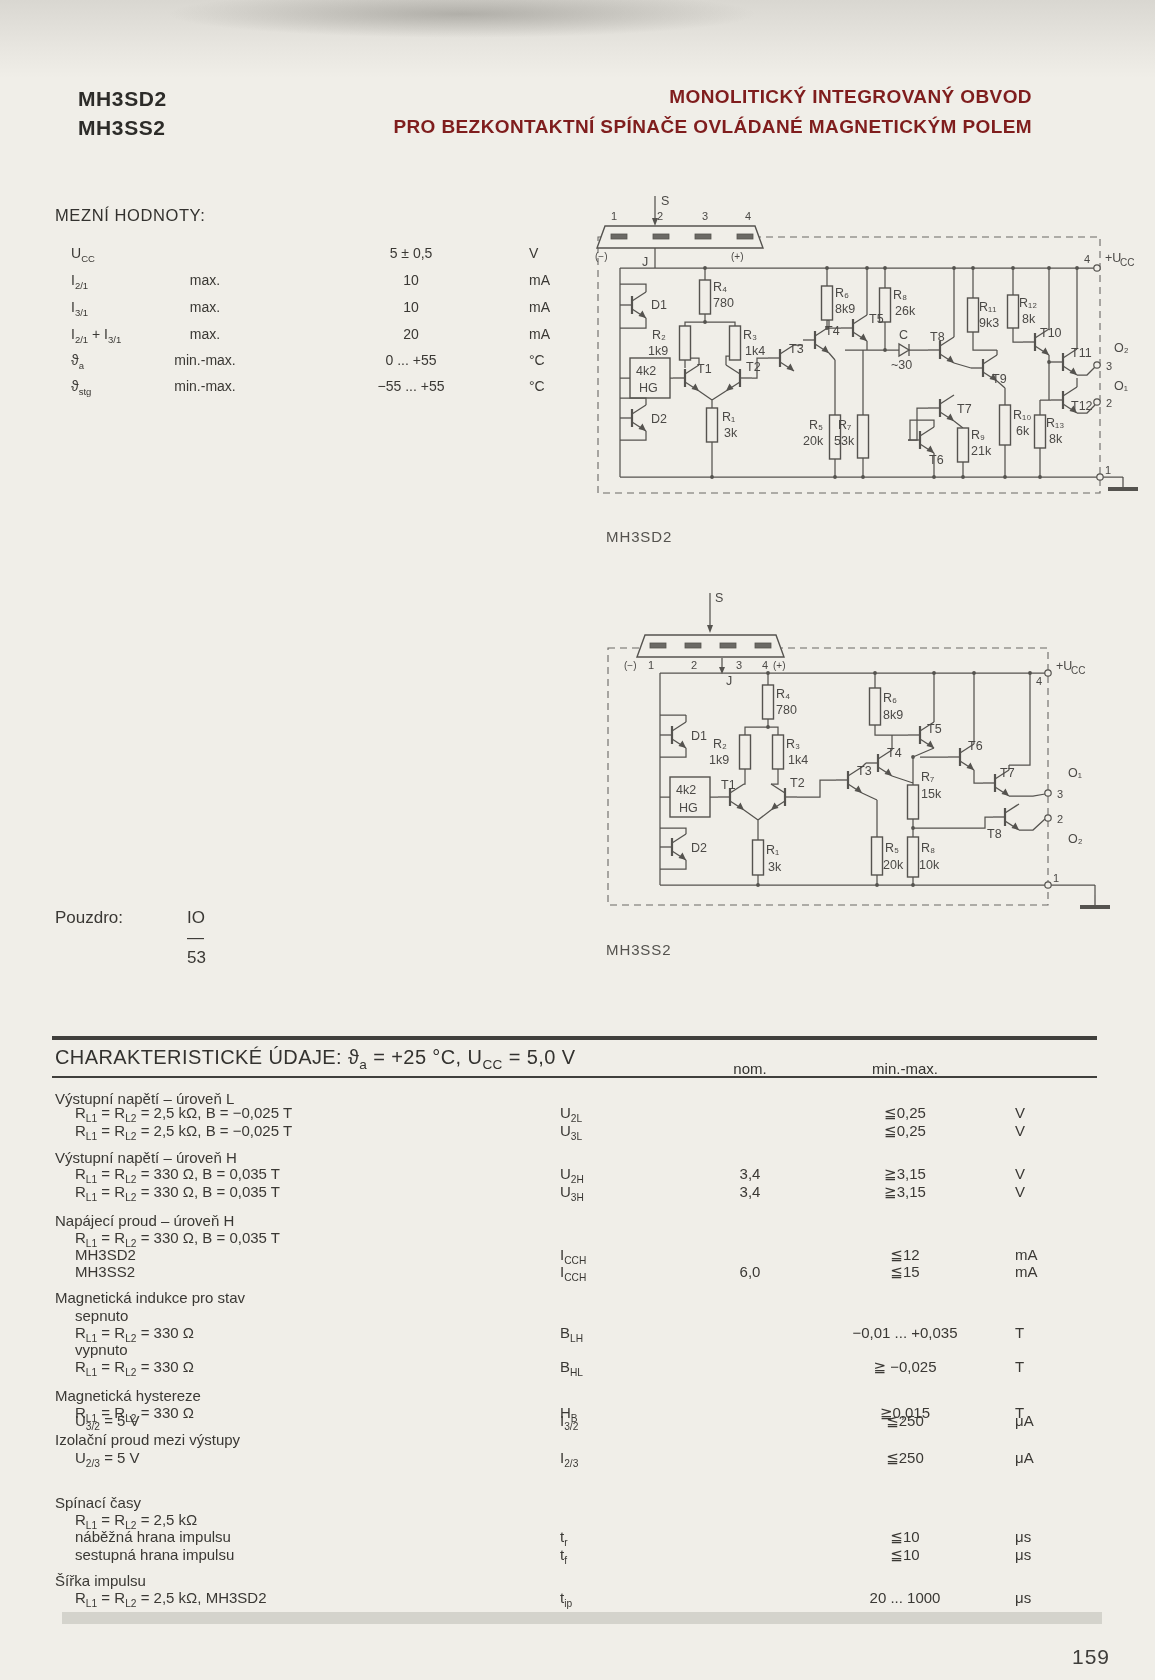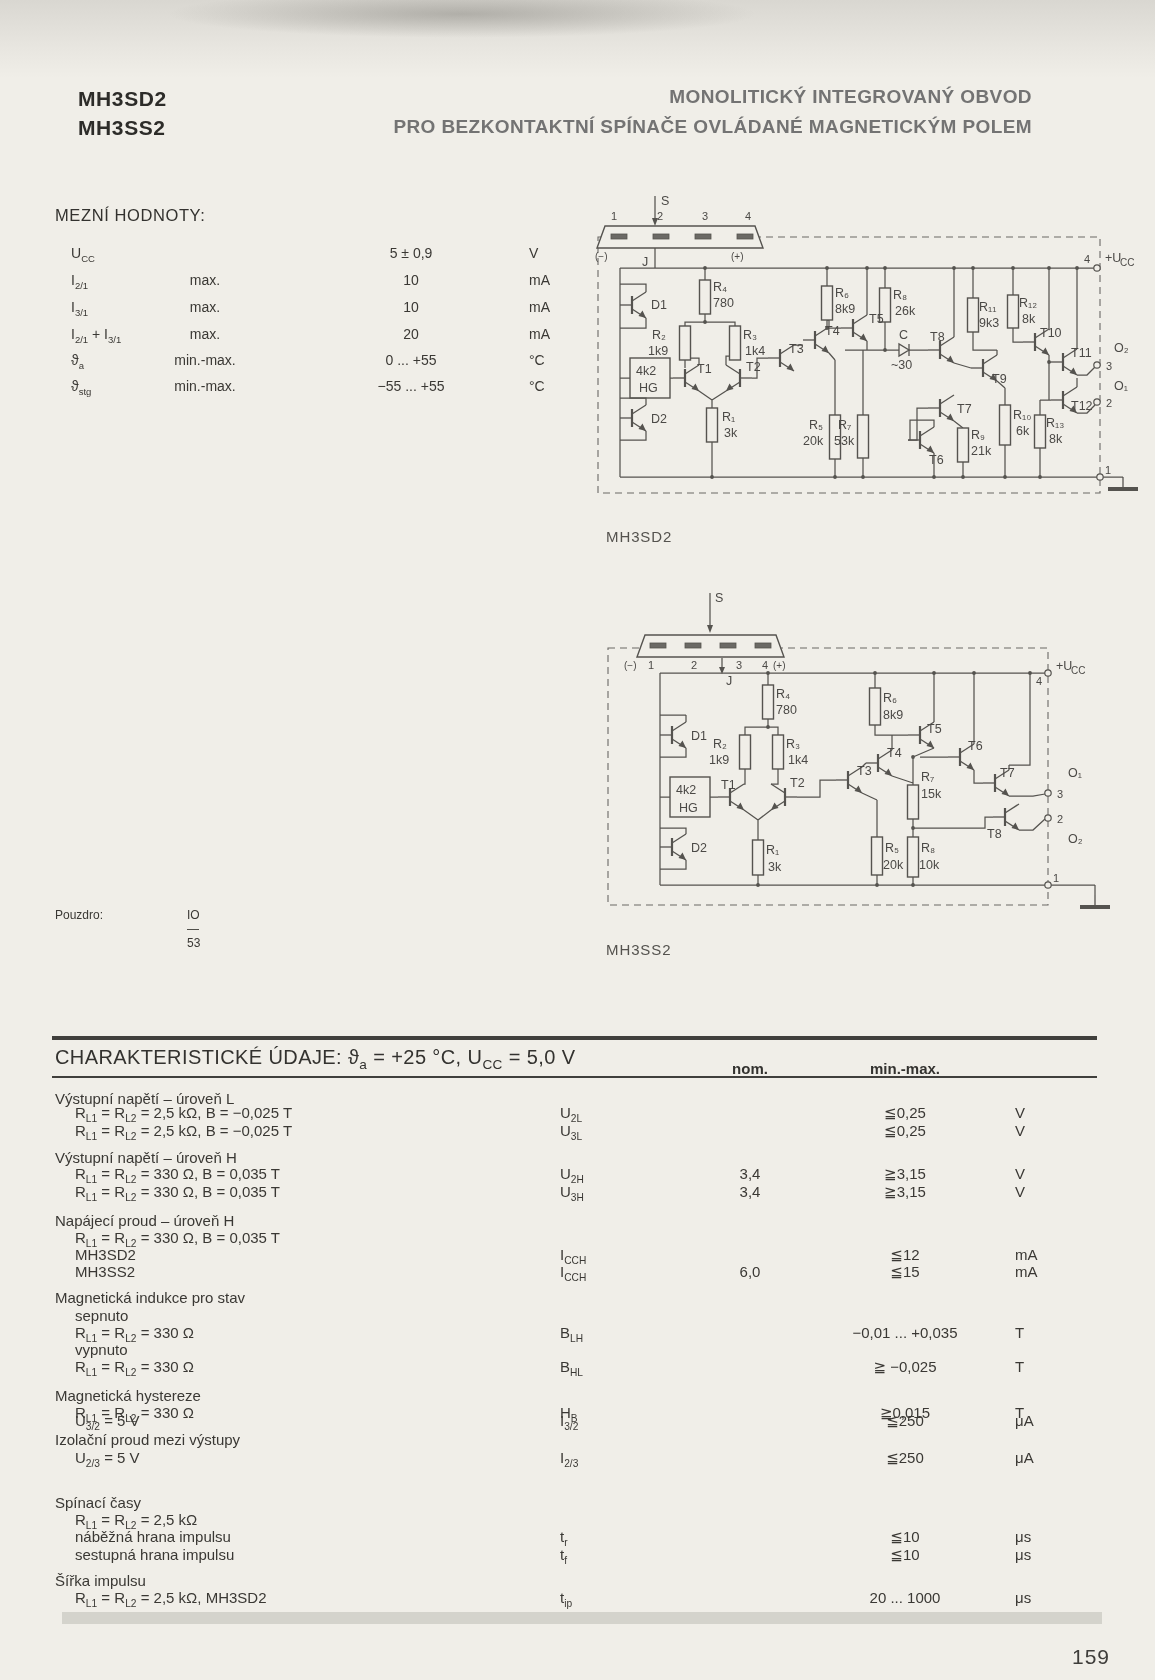--- a/index.html
+++ b/index.html
@@ -9,36 +9,36 @@
     background-color:#f0eee8;
     background-image:
       radial-gradient(ellipse 420px 34px at 40% 14px, rgba(110,108,102,.40), transparent 70%),
       linear-gradient(180deg,#d9d7d1 0,#e8e6e0 48px,#f0eee8 78px);
     background-repeat:no-repeat;
   }
   .abs{position:absolute;}
   sub{font-size:68%;line-height:0;}
   
   .models{left:78px;top:84px;font-weight:bold;font-size:21px;line-height:29px;letter-spacing:.6px;color:#2d2c29;}
-  .title{left:300px;top:82px;width:732px;text-align:right;font-weight:bold;font-size:19px;line-height:30px;letter-spacing:.4px;color:#737373;}
+  .title{left:300px;top:82px;width:732px;text-align:right;font-weight:bold;font-size:19px;line-height:30px;letter-spacing:.4px;color:#7f1d1d;}
   
   .lim-h{left:55px;top:206px;font-size:16.5px;letter-spacing:.6px;color:#33322f;}
   .lrow{left:71px;width:520px;height:22px;font-size:14px;}
   .lsym{position:absolute;left:0;}
   .lqual{position:absolute;left:60px;width:148px;text-align:center;}
   .lval{position:absolute;left:265px;width:150px;text-align:center;}
   .lunit{position:absolute;left:458px;}
   
   .cap{font-size:15px;letter-spacing:.9px;color:#54524e;}
-  .pouzdro{left:55px;top:908px;font-size:12px;color:#3a3834;}
+  .pouzdro{left:55px;top:908px;font-size:17px;color:#3a3834;}
   .pouzdro .val{position:absolute;left:132px;}
   
   .rule{left:52px;width:1045px;background:#403f3c;}
   .char-title{left:55px;top:1046px;font-size:20px;letter-spacing:.4px;color:#33322f;}
-  .colhead{font-weight:bold;font-size:15px;color:#33322f;}
+  .colhead{font-weight:normal;font-size:15px;color:#33322f;}
   .chead{left:55px;font-size:15px;color:#3a3834;}
   .crow{left:55px;width:1060px;height:20px;font-size:15px;}
   .ccond{position:absolute;left:20px;}
   .csym{position:absolute;left:505px;}
   .cnom{position:absolute;left:630px;width:130px;text-align:center;}
   .cmm{position:absolute;left:770px;width:160px;text-align:center;}
   .cunit{position:absolute;left:960px;}
   
   .bstrip{left:62px;top:1612px;width:1040px;height:12px;background:#c3c1bb;opacity:.62;}
   .pageno{left:1072px;top:1645px;font-size:21px;color:#3e3d3a;letter-spacing:1px;}
@@ -66,21 +66,21 @@
 <div class="abs title">
   <div>MONOLITICKÝ INTEGROVANÝ OBVOD</div>
   <div>PRO BEZKONTAKTNÍ SPÍNAČE OVLÁDANÉ MAGNETICKÝM POLEM</div>
 </div>
 
 <div class="abs lim-h">MEZNÍ HODNOTY:</div>
 
 <div class="abs lrow" style="top:245px">
   <span class="lsym"><span>U</span><sub>CC</sub></span>
   <span class="lqual"></span>
-  <span class="lval">5 ± 0,9</span>
+  <span class="lval">5 ± 0,5</span>
   <span class="lunit">V</span>
 </div>
 <div class="abs lrow" style="top:272px">
   <span class="lsym"><span>I</span><sub>2/1</sub></span>
   <span class="lqual">max.</span>
   <span class="lval">10</span>
   <span class="lunit">mA</span>
 </div>
 <div class="abs lrow" style="top:299px">
   <span class="lsym"><span>I</span><sub>3/1</sub></span>

